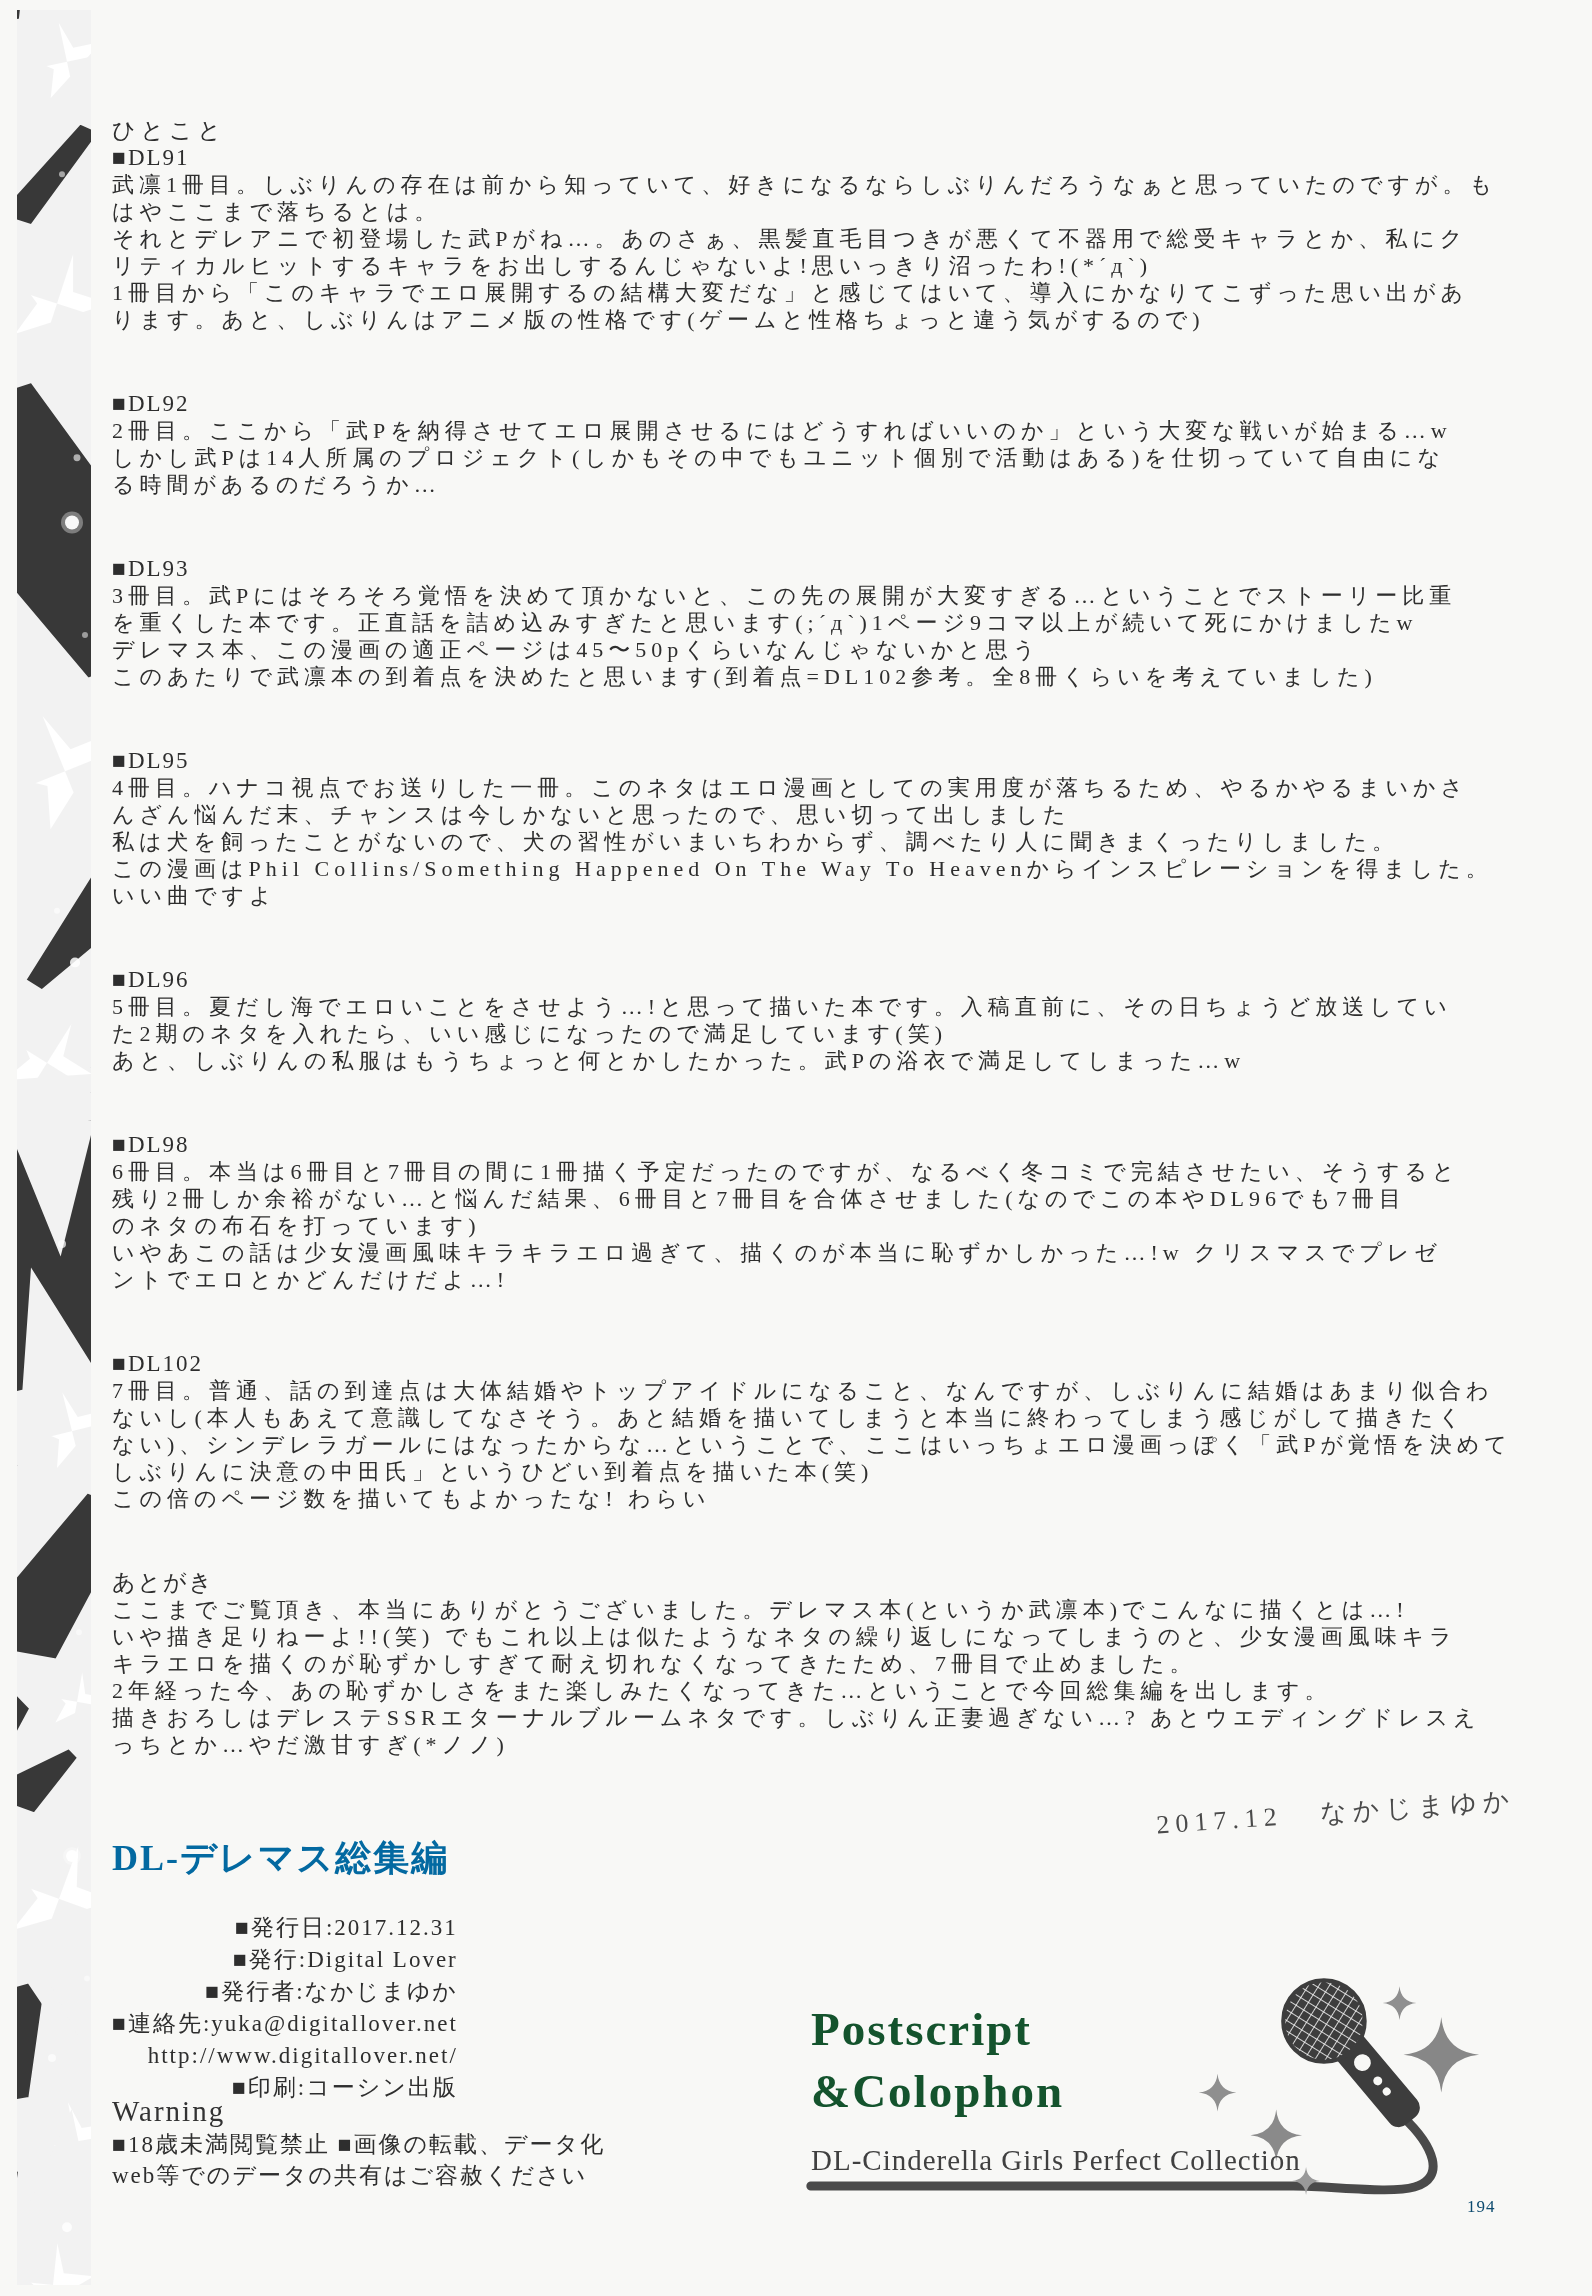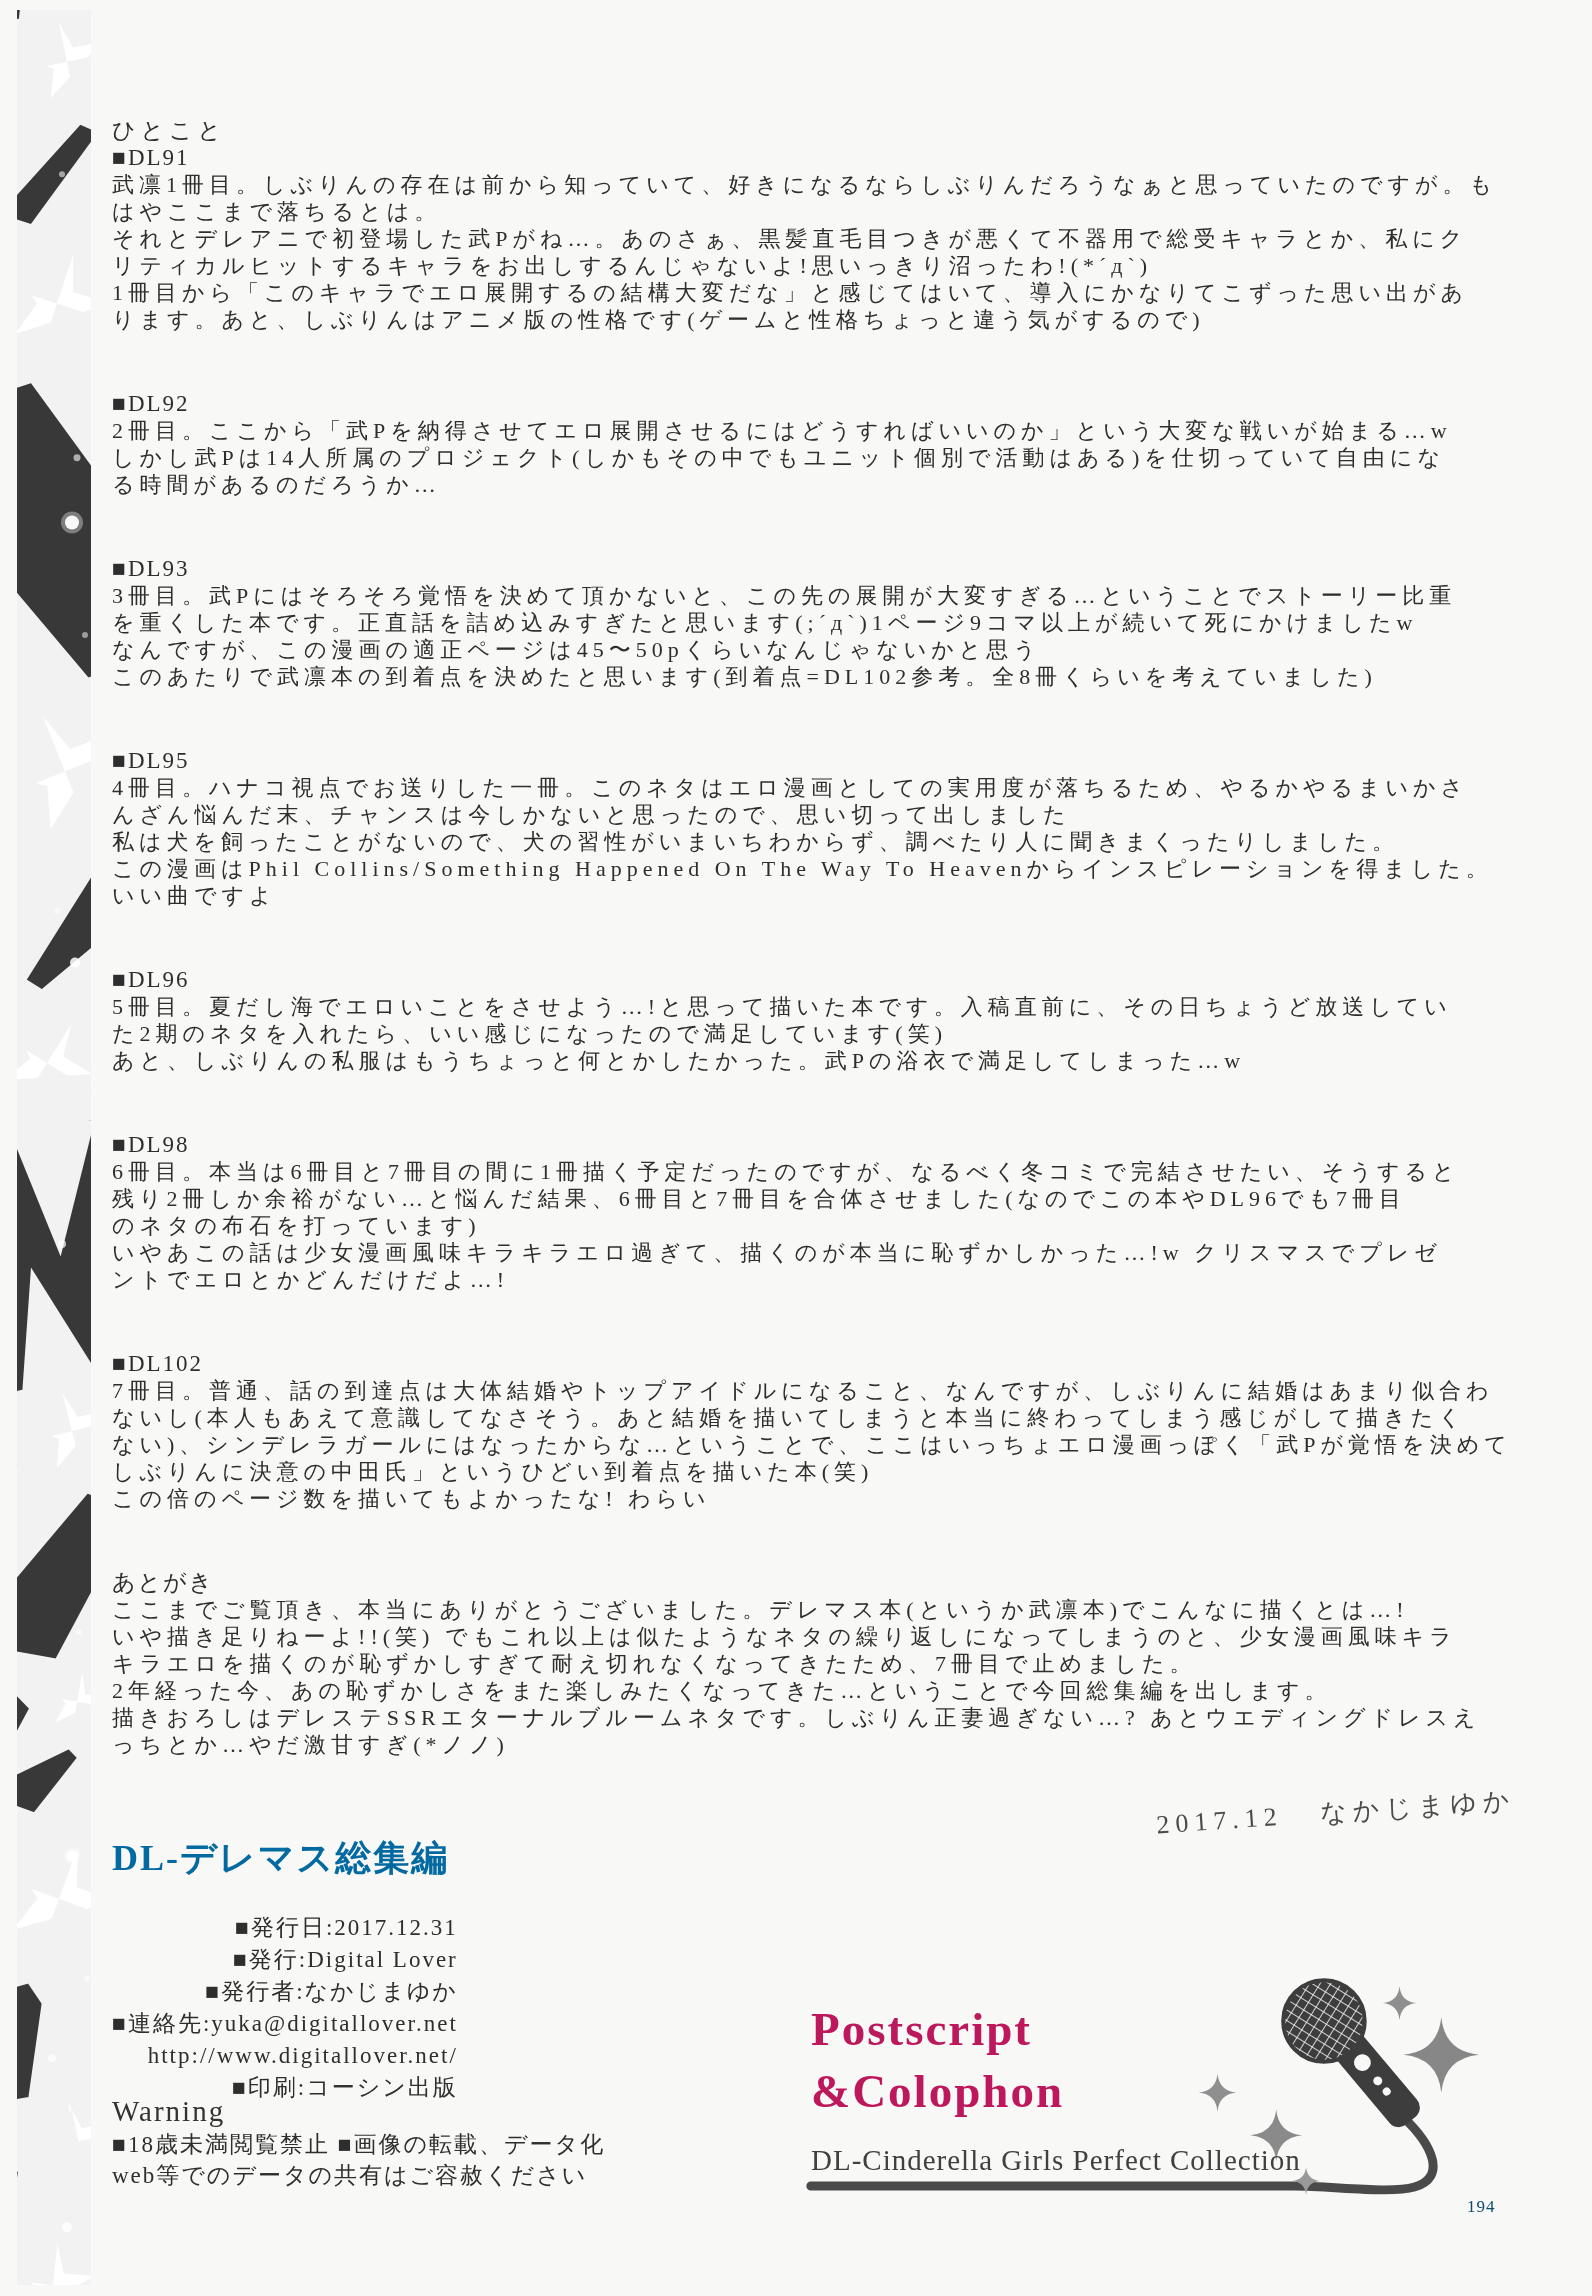--- a/index.html
+++ b/index.html
@@ -48,21 +48,21 @@
     font-size:29px;letter-spacing:2px;color:#333;
   }
   .warning-lines{
     position:absolute;left:112px;top:2129px;
     font-size:23px;line-height:31px;letter-spacing:2px;white-space:pre;
   }
   
   .ps-title{
     position:absolute;left:811px;top:1998px;
     font-size:47px;line-height:62px;font-weight:bold;
-    color:#be185d;letter-spacing:2px;white-space:pre;
+    color:#14532d;letter-spacing:2px;white-space:pre;
   }
   .ps-subtitle{
     position:absolute;left:811px;top:2144px;
     font-size:29px;color:#404040;letter-spacing:1px;
   }
   .footer-art{position:absolute;left:776px;top:1975px;width:716px;height:249px;}
   .page-number{
     position:absolute;left:1467px;top:2197px;
     font-size:17px;color:#0c4a6e;letter-spacing:1px;
   }
@@ -124,21 +124,21 @@
     <div class="section">
       <div class="sec-label">■DL92</div>
       <div class="sec-body">2冊目。ここから「武Pを納得させてエロ展開させるにはどうすればいいのか」という大変な戦いが始まる…w
 しかし武Pは14人所属のプロジェクト(しかもその中でもユニット個別で活動はある)を仕切っていて自由にな
 る時間があるのだろうか…</div>
     </div>
     <div class="section">
       <div class="sec-label">■DL93</div>
       <div class="sec-body">3冊目。武Pにはそろそろ覚悟を決めて頂かないと、この先の展開が大変すぎる…ということでストーリー比重
 を重くした本です。正直話を詰め込みすぎたと思います(;´д`)1ページ9コマ以上が続いて死にかけましたw
-なんですが、この漫画の適正ページは45〜50pくらいなんじゃないかと思う
+デレマス本、この漫画の適正ページは45〜50pくらいなんじゃないかと思う
 このあたりで武凛本の到着点を決めたと思います(到着点=DL102参考。全8冊くらいを考えていました)</div>
     </div>
     <div class="section">
       <div class="sec-label">■DL95</div>
       <div class="sec-body">4冊目。ハナコ視点でお送りした一冊。このネタはエロ漫画としての実用度が落ちるため、やるかやるまいかさ
 んざん悩んだ末、チャンスは今しかないと思ったので、思い切って出しました
 私は犬を飼ったことがないので、犬の習性がいまいちわからず、調べたり人に聞きまくったりしました。
 この漫画はPhil Collins/Something Happened On The Way To Heavenからインスピレーションを得ました。
 いい曲ですよ</div>
     </div>

